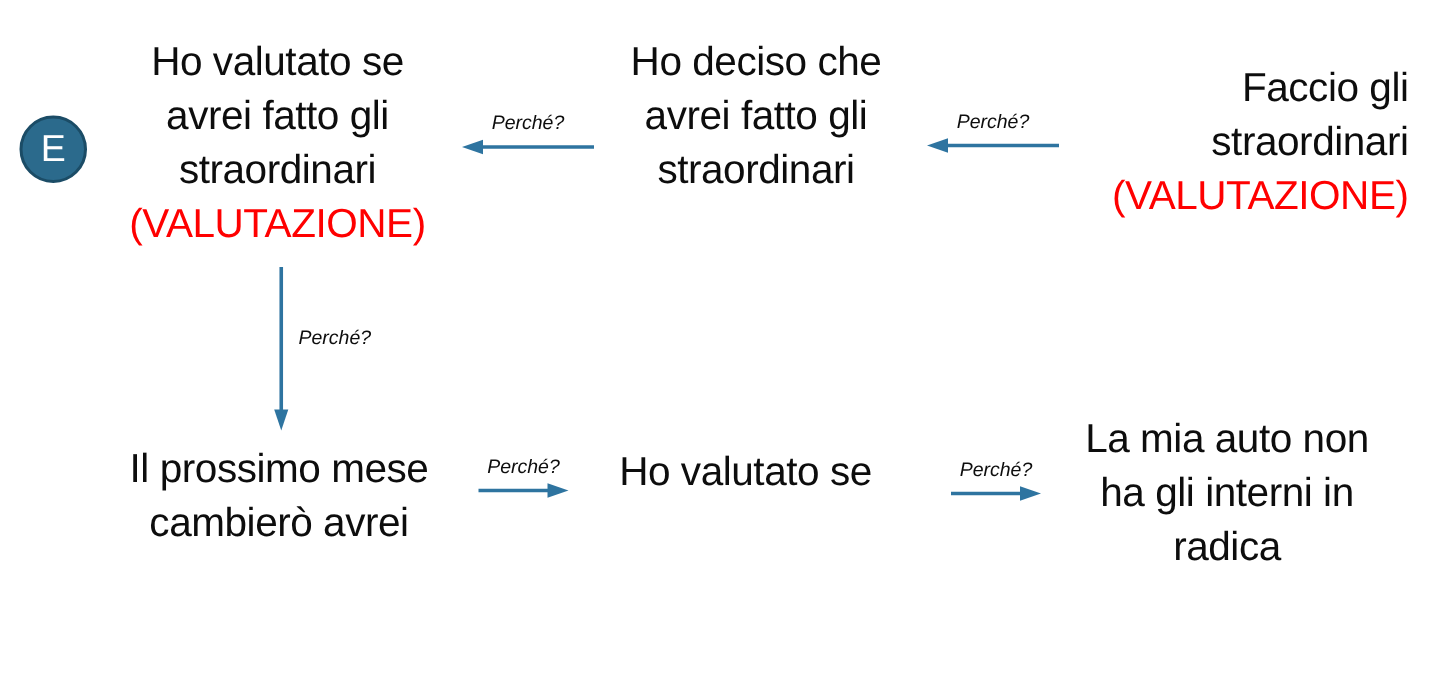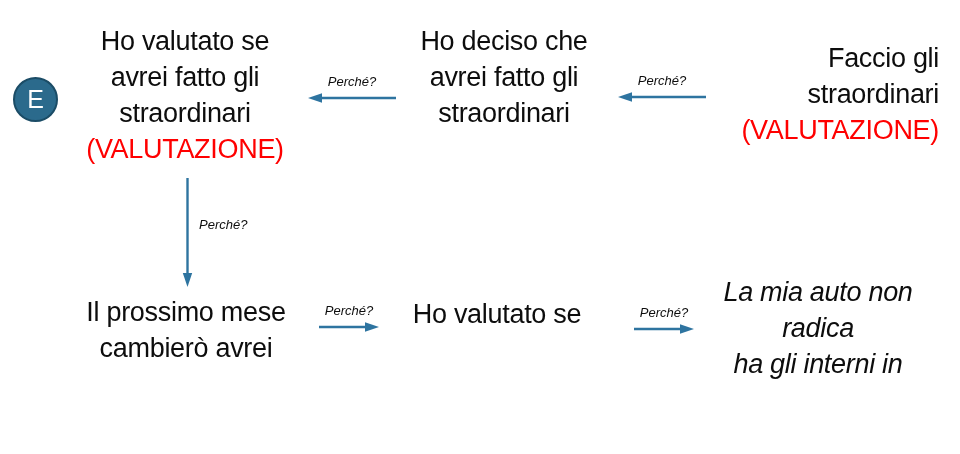--- a/index.html
+++ b/index.html
@@ -51,21 +51,21 @@
     font-style: italic;
     color: #0d0d0d;
     white-space: nowrap;
   }
   
   .n-valutazione { left: 65px;  top: 23px;  width: 240px; }
   .n-decisione   { left: 384px; top: 23px;  width: 240px; }
   .n-esecuzione  { left: 699px; top: 40px;  width: 240px; text-align: right; }
   .n-prossimo    { left: 66px;  top: 294px; width: 240px; text-align: center; }
   .n-valutato    { left: 377px; top: 296px; width: 240px; }
-  .n-radica      { left: 686px; top: 274px; width: 264px; font-style: italic; }
+  .n-radica      { left: 686px; top: 274px; width: 264px; }
   
   .a-dec-val { left: 306px; top: 74px;  width: 92px; }
   .a-ese-dec { left: 616px; top: 73px;  width: 92px; }
   .a-pro-valu{ left: 317px; top: 303px; width: 64px; }
   .a-valu-rad{ left: 632px; top: 305px; width: 64px; }
 </style>
 </head>
 <body>
 
 <div class="canvas">
@@ -95,22 +95,22 @@
     <span class="ln">Il prossimo mese</span>
     <span class="ln">cambierò avrei</span>
   </div>
 
   <div class="node n-valutato">
     <span class="ln">Ho valutato se</span>
   </div>
 
   <div class="node n-radica">
     <span class="ln">La mia auto non</span>
+    <span class="ln">ha gli interni in</span>
     <span class="ln">radica</span>
-    <span class="ln">ha gli interni in</span>
   </div>
 
   <div class="harrow a-dec-val">
     <div class="plabel">Perché?</div>
     <svg width="92" height="14" viewBox="0 0 92 14">
       <line x1="15" y1="7" x2="90" y2="7" stroke="#2e74a0" stroke-width="2.4"></line>
       <polygon points="2,7 16,2.2 16,11.8" fill="#2e74a0"></polygon>
     </svg>
   </div>
 

